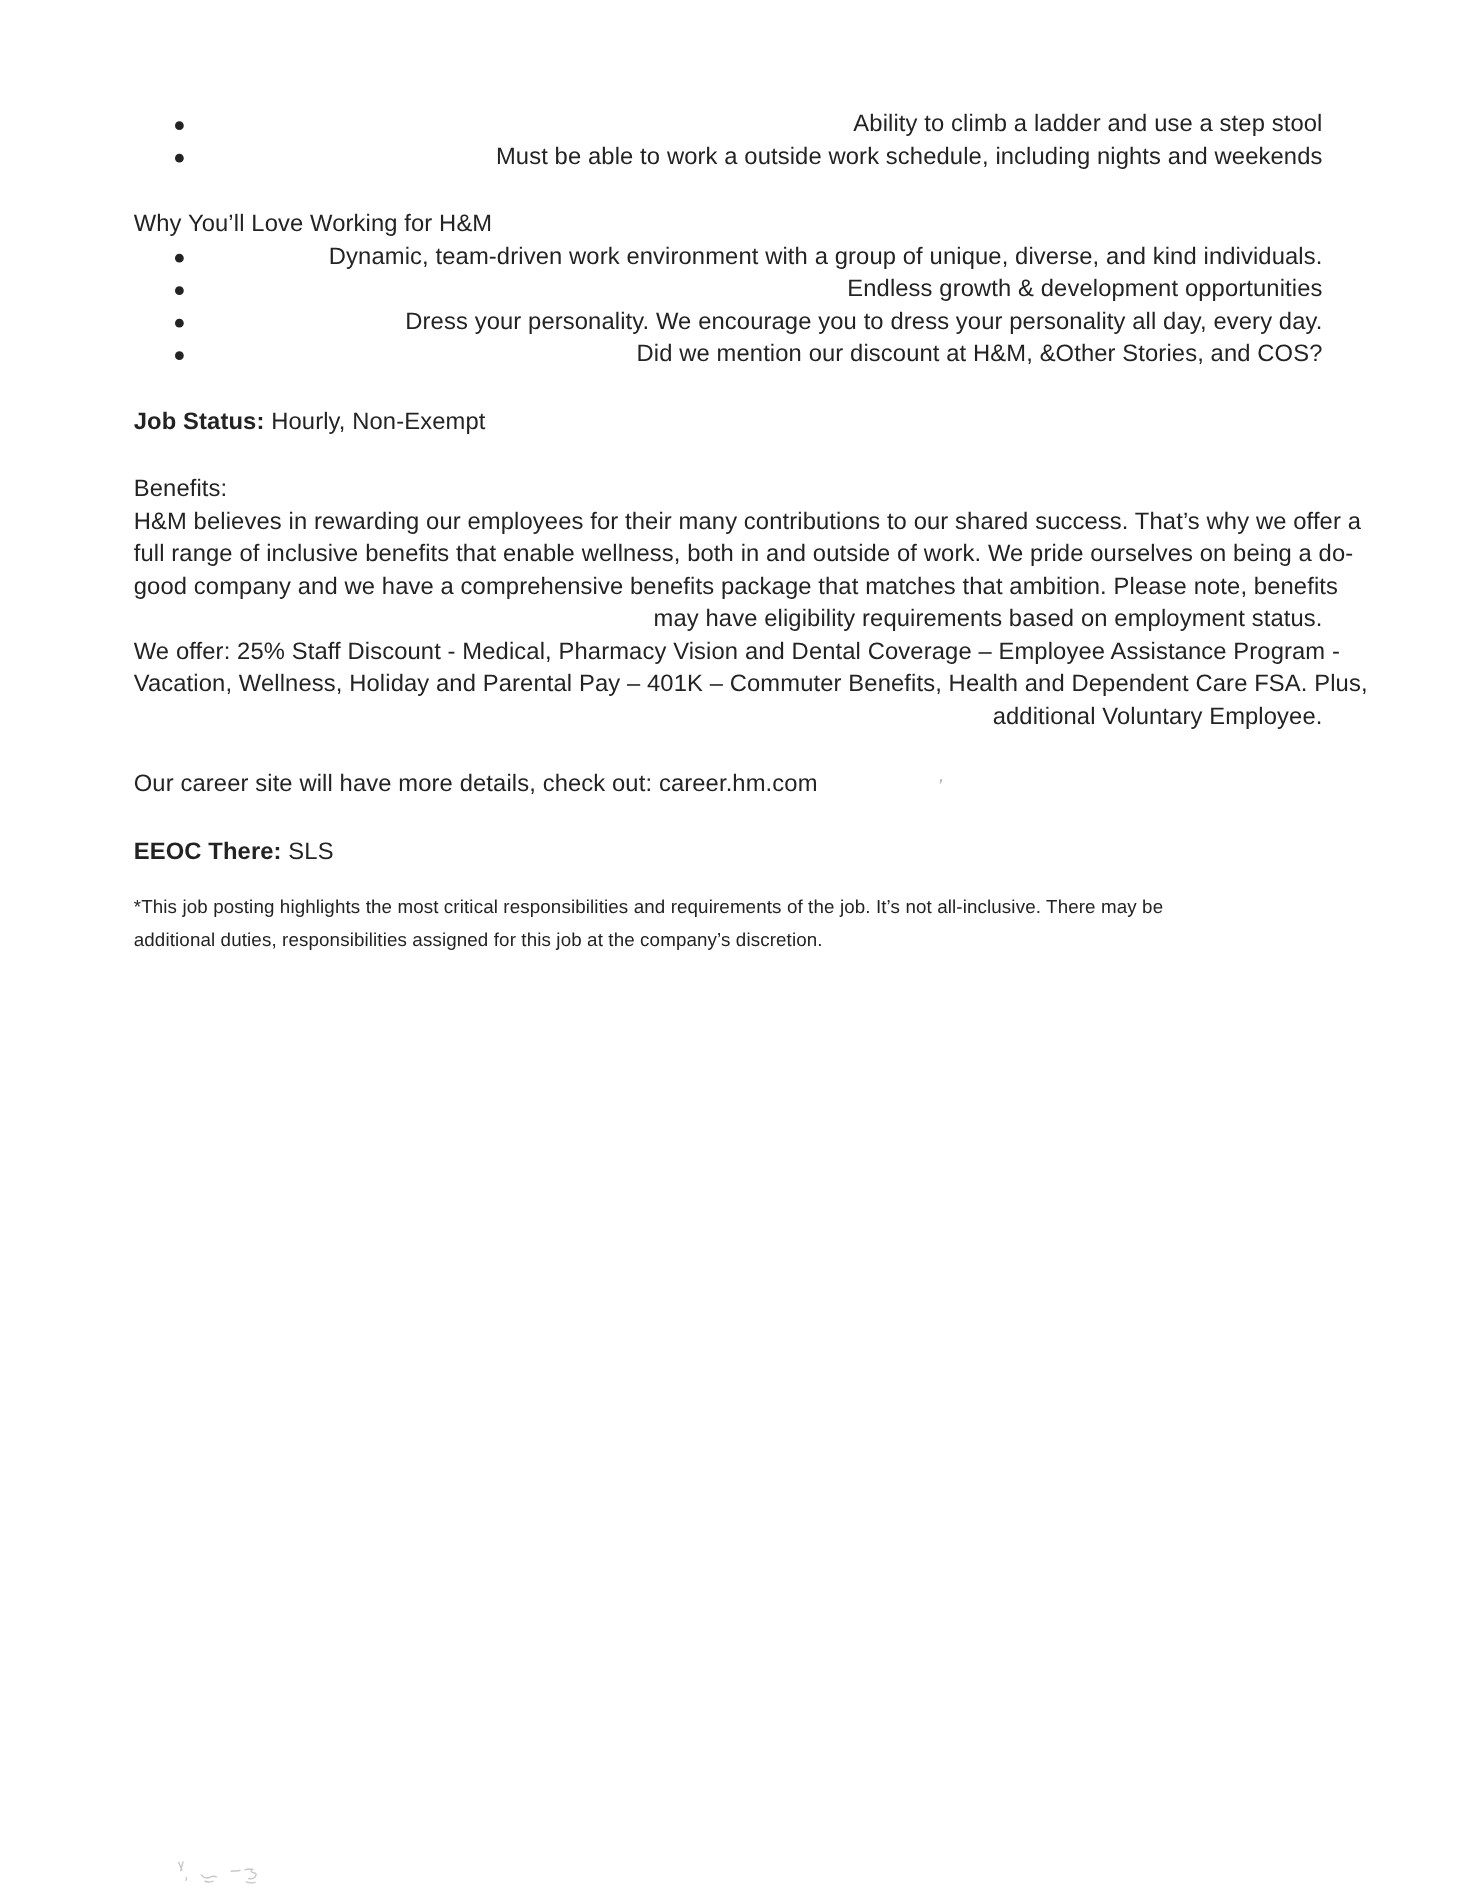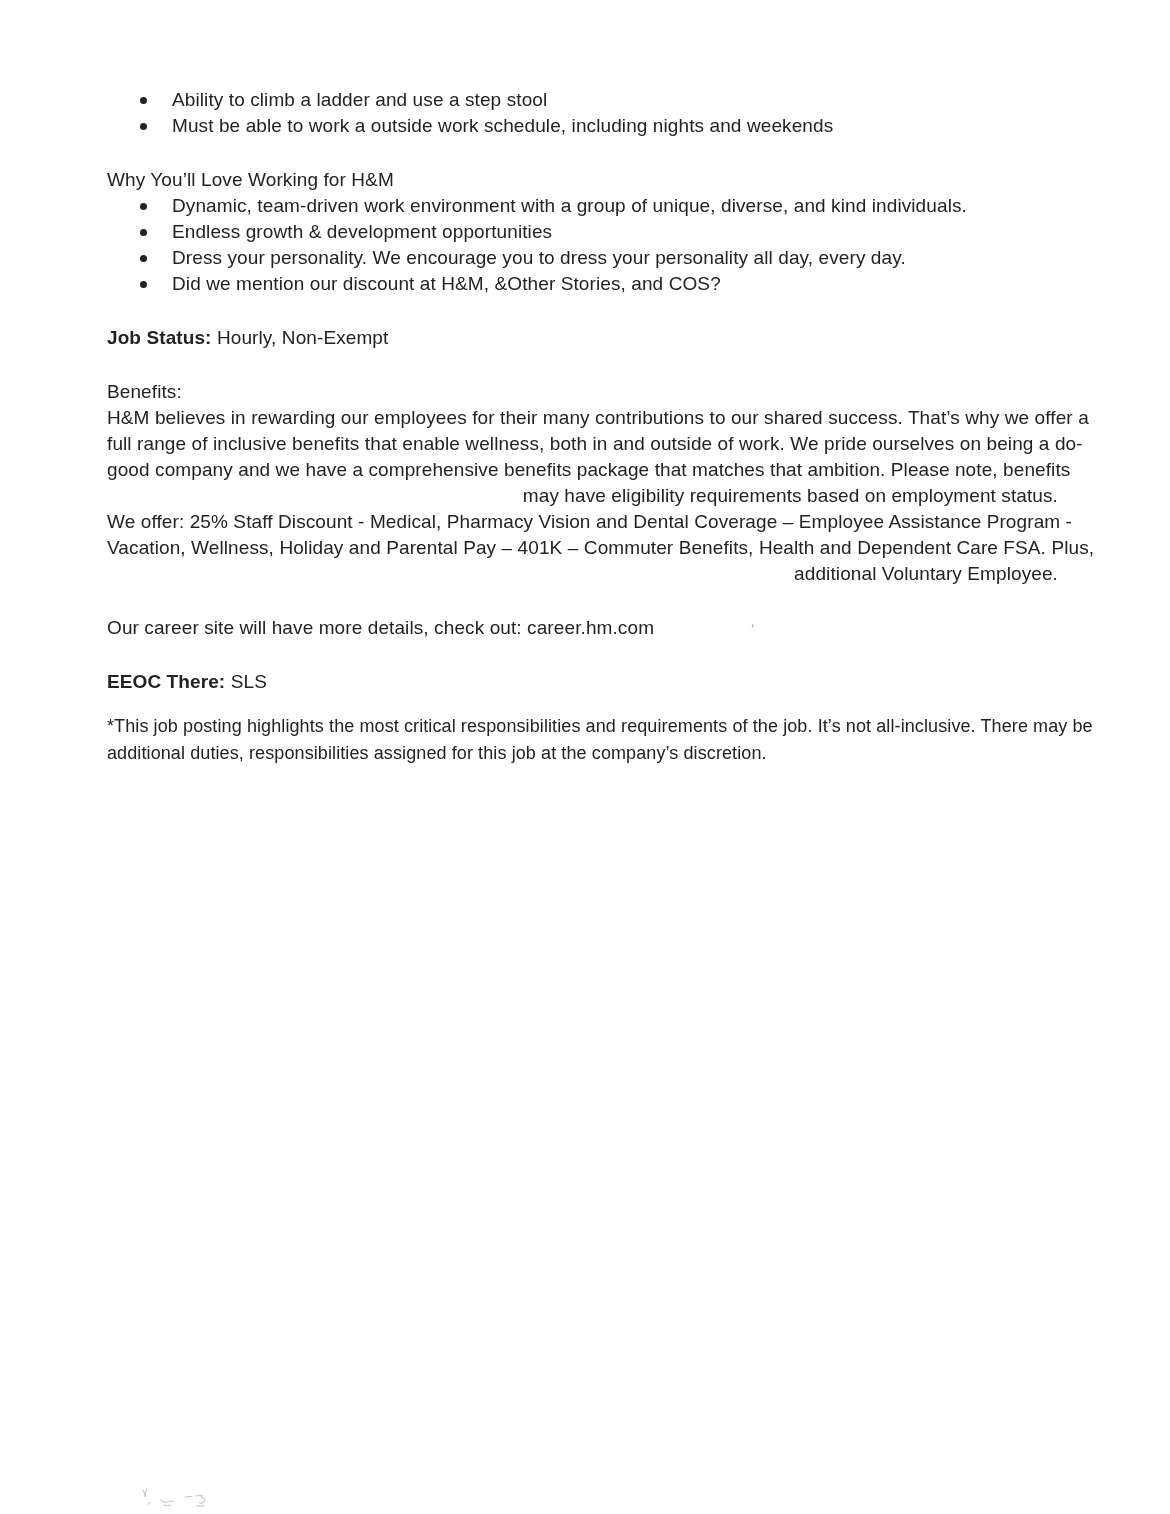--- a/index.html
+++ b/index.html
@@ -25,20 +25,21 @@
   }
   .body-text, .bullets li, .kv-line, .para .line, .heading {
     font-size: 19px;
     line-height: 26px;
     letter-spacing: 0.1px;
   }
   ul.bullets {
     list-style: none;
     margin: 0;
     padding: 0;
+    text-align: right;
   }
   ul.bullets li {
     position: relative;
     padding-left: 65px;
     white-space: nowrap;
   }
   ul.bullets li .dot {
     position: absolute;
     left: 33px;
     top: 10px;
@@ -53,21 +54,21 @@
   }
   .mt-block { margin-top: 28px; }
   .kv-line { white-space: nowrap; }
   .kv-line .b { font-weight: 700; text-align: right; }
   .para { margin: 0; }
   .para .line { white-space: nowrap; text-align: right; }
   .footnote {
     margin-top: 18px;
   }
   .footnote .line {
-    font-size: 18px;
+    font-size: 15px;
     line-height: 26.5px;
     letter-spacing: 0.1px;
     white-space: nowrap;
   }
   .stray-mark {
     position: absolute;
     left: 750px;
     top: 624px;
     width: 6px;
     height: 11px;

